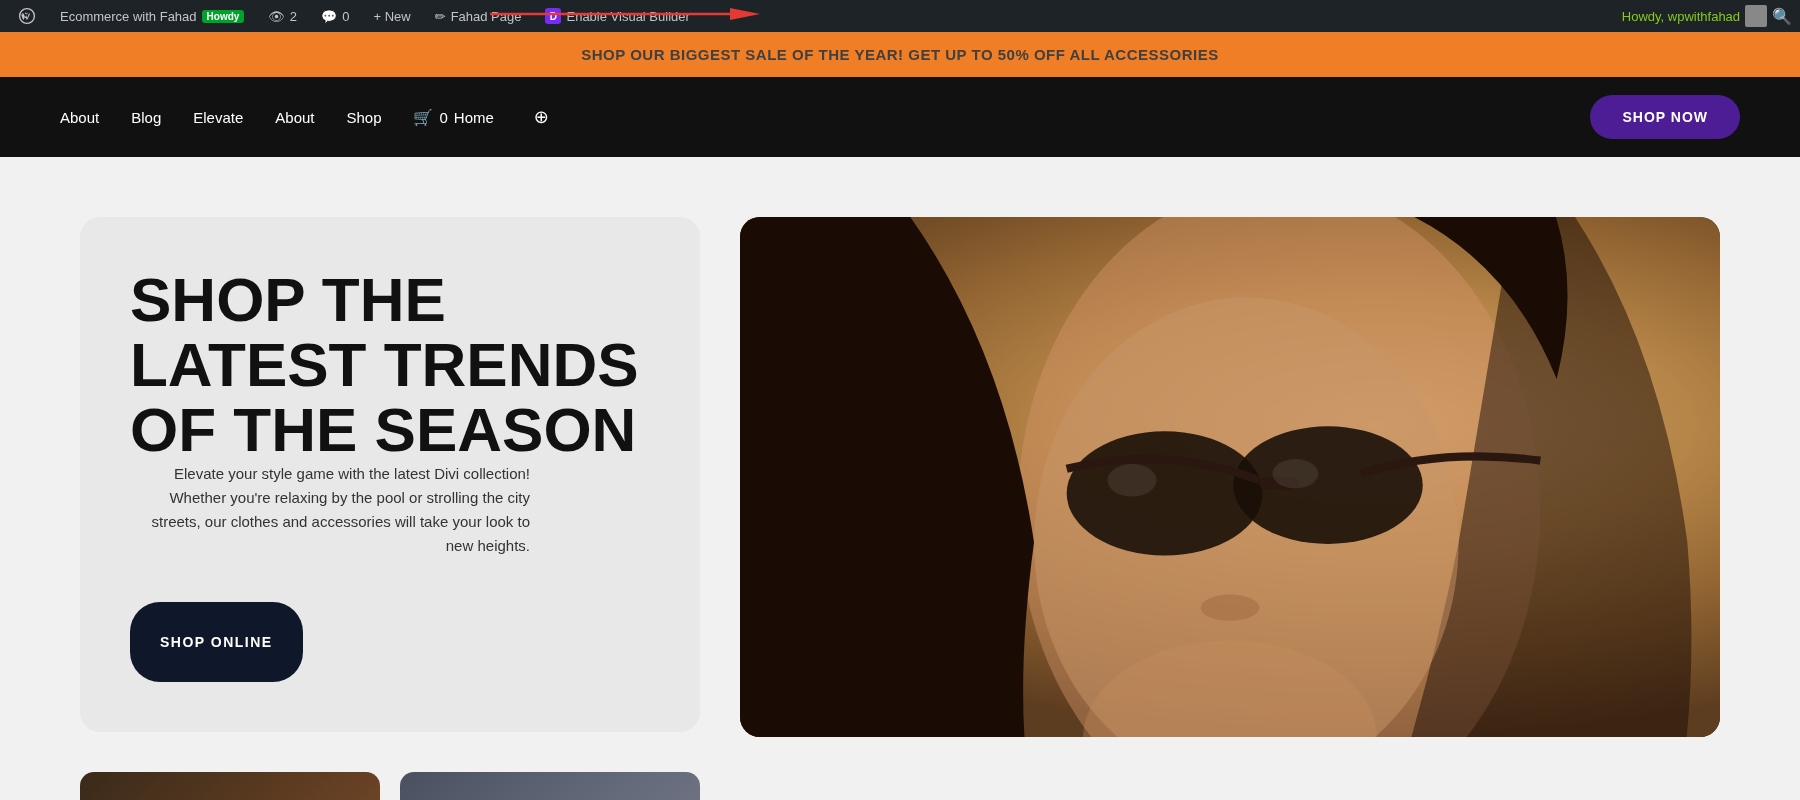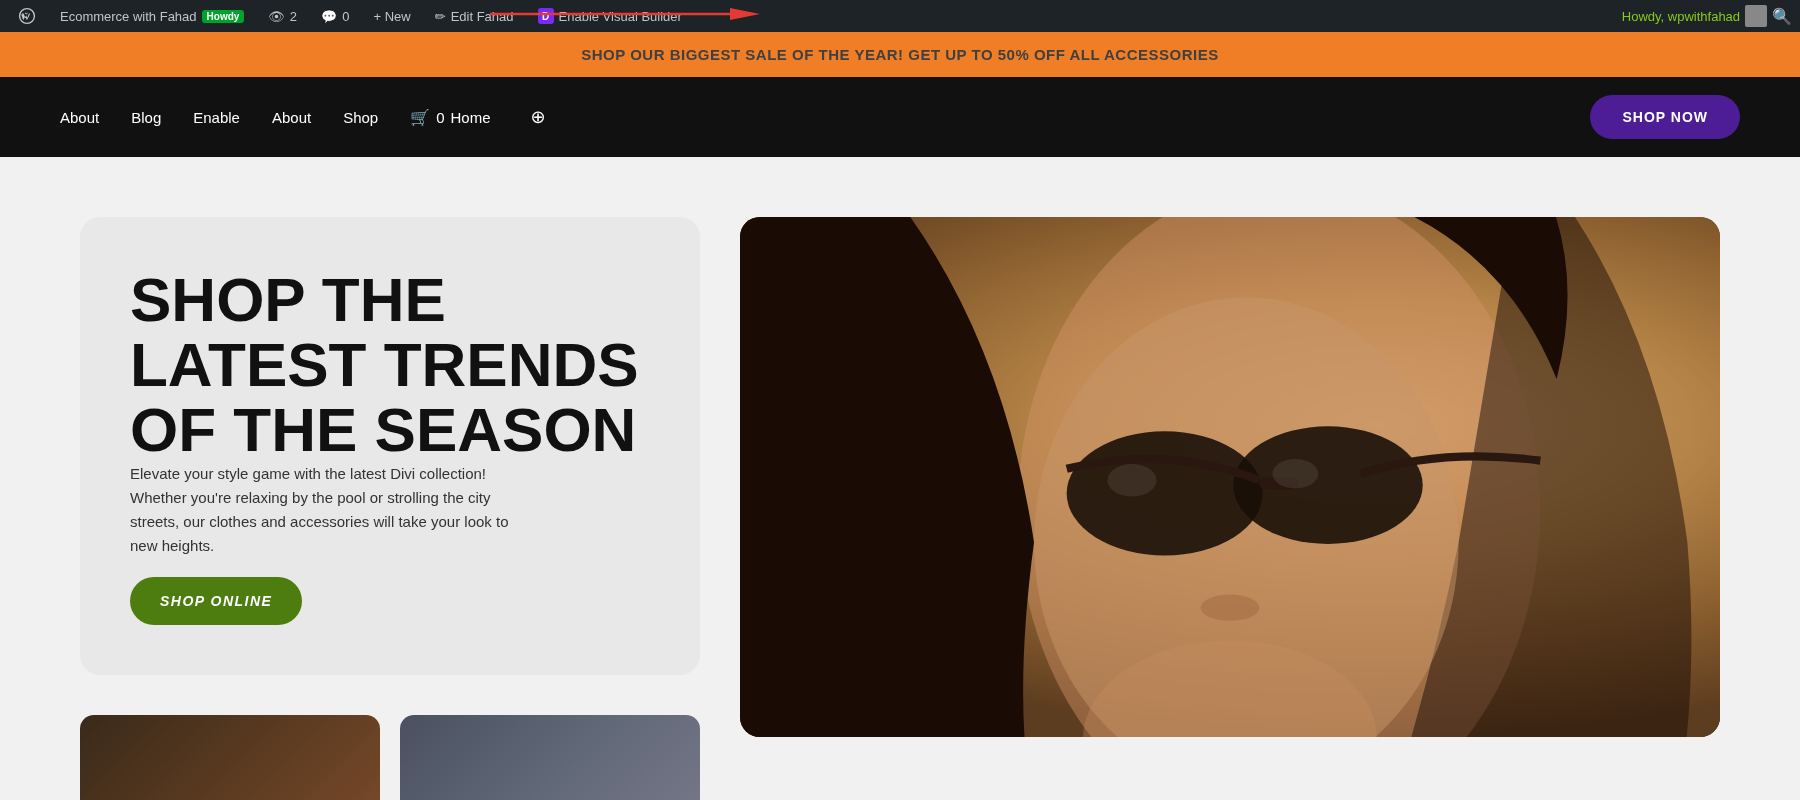--- a/index.html
+++ b/index.html
@@ -163,36 +163,36 @@
       font-size: 62px;
       font-weight: 900;
       line-height: 1.05;
       color: #111;
       text-transform: uppercase;
     }
     .hero-desc {
       font-size: 15px;
       color: #333;
       line-height: 1.6;
-      margin-bottom: 19px;
+      margin-bottom: 44px;
       max-width: 400px;
+      text-align: right;
     }
     .shop-online-btn {
-      background: #4d7c0f;
+      background: #0f172a;
       color: #fff;
       border: none;
-      padding: 16px 30px;
+      padding: 32px 30px;
       font-size: 14px;
       font-weight: 800;
       letter-spacing: 1.5px;
       border-radius: 30px;
       cursor: pointer;
       text-transform: uppercase;
       display: inline-block;
-      font-style: italic;
     }
 
     
     .hero-thumbnails {
       display: flex;
       gap: 20px;
       margin-top: 10px;
     }
     .thumb-card {
       flex: 1;
@@ -249,21 +249,21 @@
     <span>💬</span>
     <span>0</span>
   </div>
 
   <div class="admin-bar-item">
     <span>+ New</span>
   </div>
 
   <div class="admin-bar-item">
     <span>✏</span>
-    <span>Edit Fahad</span>
+    <span>Fahad Page</span>
   </div>
 
   <button class="enable-visual-builder">
     <div class="divi-d">D</div>
     <span>Enable Visual Builder</span>
   </button>
 
   <svg class="red-arrow" viewBox="0 0 270 20">
     <line x1="0" y1="10" x2="240" y2="10" stroke="#e53935" stroke-width="2.5"></line>
     <polygon points="240,4 270,10 240,16" fill="#e53935"></polygon>
@@ -277,21 +277,21 @@
 </div>
 
 <div id="promo-banner">
   <span>SHOP OUR BIGGEST SALE OF THE YEAR! GET UP TO 50% OFF ALL ACCESSORIES</span>
 </div>
 
 <header id="site-header">
   <nav id="main-nav">
     <a class="nav-link">About</a>
     <a class="nav-link">Blog</a>
-    <a class="nav-link">Enable</a>
+    <a class="nav-link">Elevate</a>
     <a class="nav-link">About</a>
     <a class="nav-link">Shop</a>
     <div class="cart-area">
       <span class="cart-icon">🛒</span>
       <span>0</span>
       <span>Home</span>
     </div>
     <span class="search-icon">⊕</span>
   </nav>
   <button class="shop-now-btn">SHOP NOW</button>

